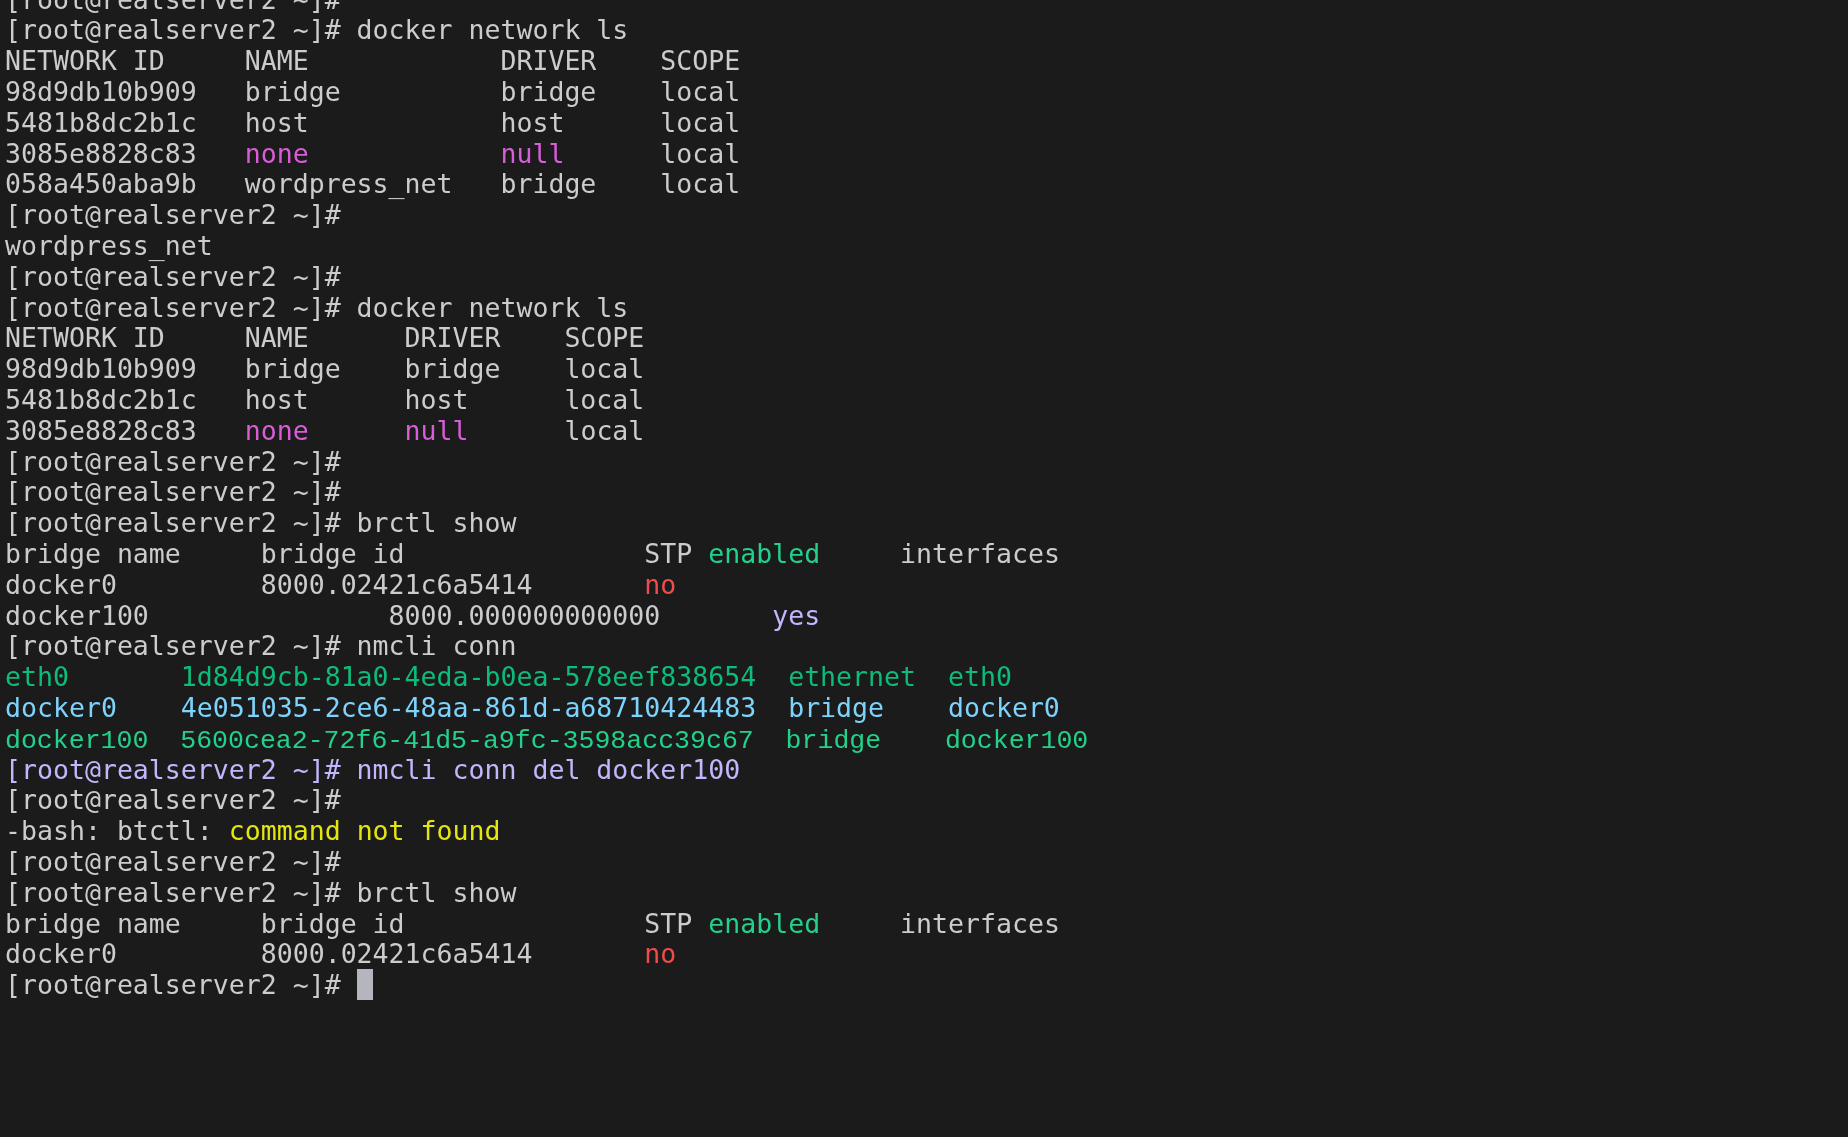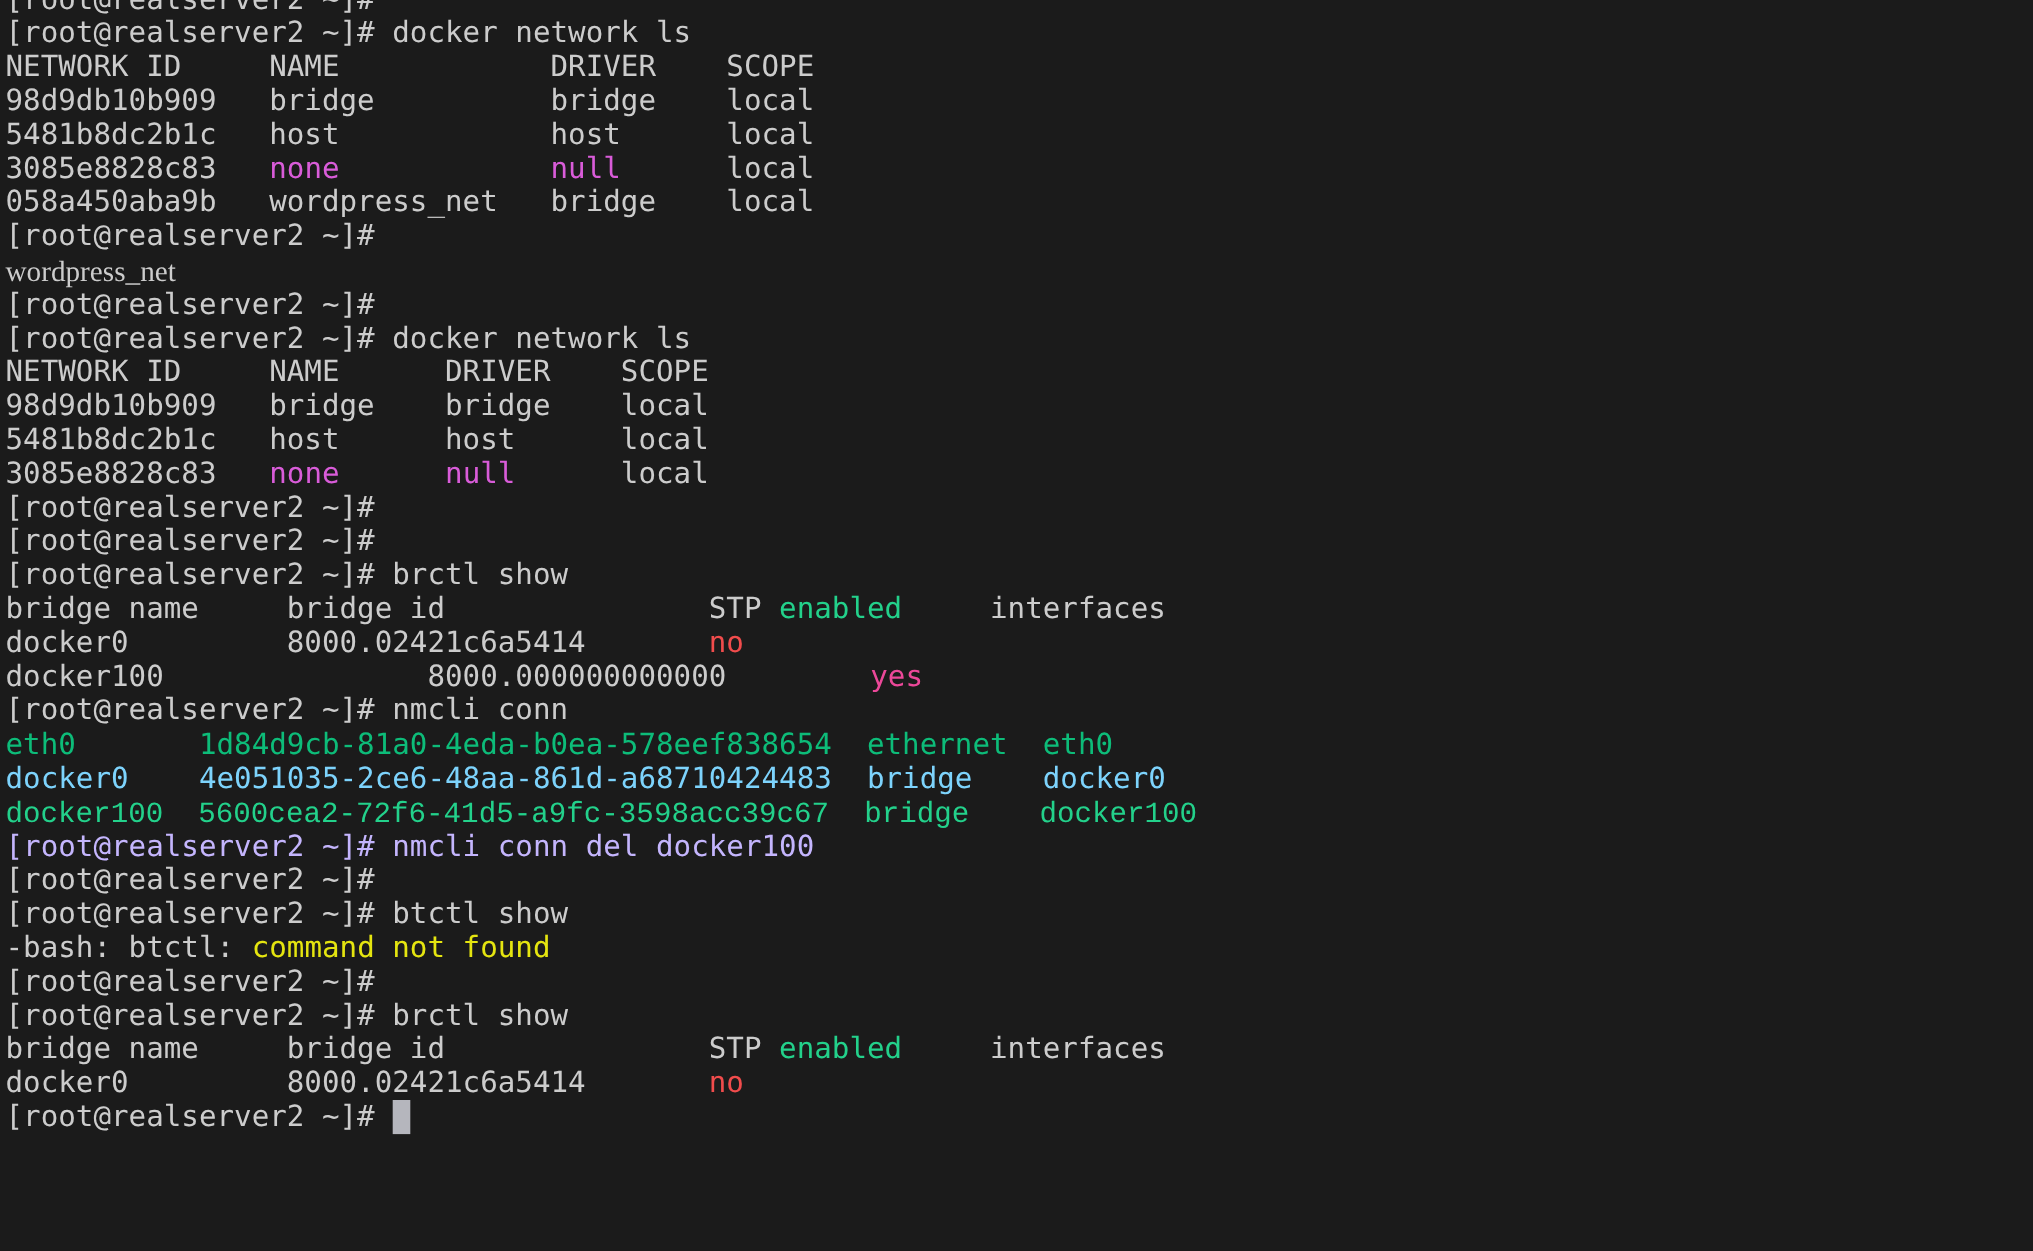--- a/index.html
+++ b/index.html
@@ -44,40 +44,39 @@
 <div id="terminal">
   <div id="terminal-output" style="color: rgb(204, 204, 204);">
       <div class="line"><span style="color: rgb(204, 204, 204);">[root@realserver2 ~]#</span></div>
       <div class="line"><span style="color: rgb(204, 204, 204);">[root@realserver2 ~]# docker network ls</span></div>
       <div class="line"><span style="color: rgb(204, 204, 204);">NETWORK ID     NAME            DRIVER    SCOPE</span></div>
       <div class="line"><span style="color: rgb(204, 204, 204);">98d9db10b909   bridge          bridge    local</span></div>
       <div class="line"><span style="color: rgb(204, 204, 204);">5481b8dc2b1c   host            host      local</span></div>
       <div class="line"><span style="color: rgb(204, 204, 204);">3085e8828c83   </span><span style="color: rgb(217, 92, 217);">none</span><span style="color: rgb(204, 204, 204);">            </span><span style="color: rgb(217, 92, 217);">null</span><span style="color: rgb(204, 204, 204);">      local</span></div>
       <div class="line"><span style="color: rgb(204, 204, 204);">058a450aba9b   wordpress_net   bridge    local</span></div>
       <div class="line"><span style="color: rgb(204, 204, 204);">[root@realserver2 ~]#</span></div>
-      <div class="line"><span style="color: rgb(204, 204, 204); font-family: Liberation Serif, serif;">wordpress_net</span></div>
+      <div class="line"><span style="color: rgb(204, 204, 204);">wordpress_net</span></div>
       <div class="line"><span style="color: rgb(204, 204, 204);">[root@realserver2 ~]#</span></div>
       <div class="line"><span style="color: rgb(204, 204, 204);">[root@realserver2 ~]# docker network ls</span></div>
       <div class="line"><span style="color: rgb(204, 204, 204);">NETWORK ID     NAME      DRIVER    SCOPE</span></div>
       <div class="line"><span style="color: rgb(204, 204, 204);">98d9db10b909   bridge    bridge    local</span></div>
       <div class="line"><span style="color: rgb(204, 204, 204);">5481b8dc2b1c   host      host      local</span></div>
       <div class="line"><span style="color: rgb(204, 204, 204);">3085e8828c83   </span><span style="color: rgb(217, 92, 217);">none</span><span style="color: rgb(204, 204, 204);">      </span><span style="color: rgb(217, 92, 217);">null</span><span style="color: rgb(204, 204, 204);">      local</span></div>
       <div class="line"><span style="color: rgb(204, 204, 204);">[root@realserver2 ~]#</span></div>
       <div class="line"><span style="color: rgb(204, 204, 204);">[root@realserver2 ~]#</span></div>
       <div class="line"><span style="color: rgb(204, 204, 204);">[root@realserver2 ~]# brctl show</span></div>
       <div class="line"><span style="color: rgb(204, 204, 204);">bridge name     bridge id               STP </span><span style="color: rgb(35, 209, 139);">enabled</span><span style="color: rgb(204, 204, 204);">     interfaces</span></div>
       <div class="line"><span style="color: rgb(204, 204, 204);">docker0         8000.02421c6a5414       </span><span style="color: rgb(241, 76, 76);">no</span></div>
-      <div class="line"><span style="color: rgb(204, 204, 204);">docker100               8000.000000000000       </span><span style="color: #ec4899; margin-left: 19px;">yes</span></div>
+      <div class="line"><span style="color: rgb(204, 204, 204);">docker100               8000.000000000000       </span><span style="color: #c4b5fd;">yes</span></div>
       <div class="line"><span style="color: rgb(204, 204, 204); text-align: right;">[root@realserver2 ~]# nmcli conn</span></div>
       <div class="line"><span style="color: rgb(13, 188, 121);">eth0       1d84d9cb-81a0-4eda-b0ea-578eef838654  ethernet  eth0</span></div>
       <div class="line"><span style="color: #7dd3fc;">docker0    4e051035-2ce6-48aa-861d-a68710424483  bridge    docker0</span></div>
       <div class="line"><span style="color: rgb(35, 209, 139); font-family: Liberation Mono, monospace;">docker100  5600cea2-72f6-41d5-a9fc-3598acc39c67  bridge    docker100</span></div>
       <div class="line"><span style="color: #c4b5fd;">[root@realserver2 ~]# nmcli conn del docker100</span></div>
       <div class="line"><span style="color: rgb(204, 204, 204);">[root@realserver2 ~]#</span></div>
-      <div class="line"><span style="color: rgb(204, 204, 204);">[root@realserver2 ~]# btctl show</span></div>
       <div class="line"><span style="color: rgb(204, 204, 204);">-bash: btctl: </span><span style="color: rgb(229, 229, 16); text-align: center;">command not found</span></div>
       <div class="line"><span style="color: rgb(204, 204, 204);">[root@realserver2 ~]#</span></div>
       <div class="line"><span style="color: rgb(204, 204, 204);">[root@realserver2 ~]# brctl show</span></div>
       <div class="line"><span style="color: rgb(204, 204, 204);">bridge name     bridge id               STP </span><span style="color: rgb(35, 209, 139);">enabled</span><span style="color: rgb(204, 204, 204);">     interfaces</span></div>
       <div class="line"><span style="color: rgb(204, 204, 204);">docker0         8000.02421c6a5414       </span><span style="color: rgb(241, 76, 76);">no</span></div>
       <div class="line"><span style="color: rgb(204, 204, 204);">[root@realserver2 ~]# </span><span class="cursor" style="background: rgb(181, 182, 189);"> </span></div>
     </div>
 </div>
 
 </body></html>

